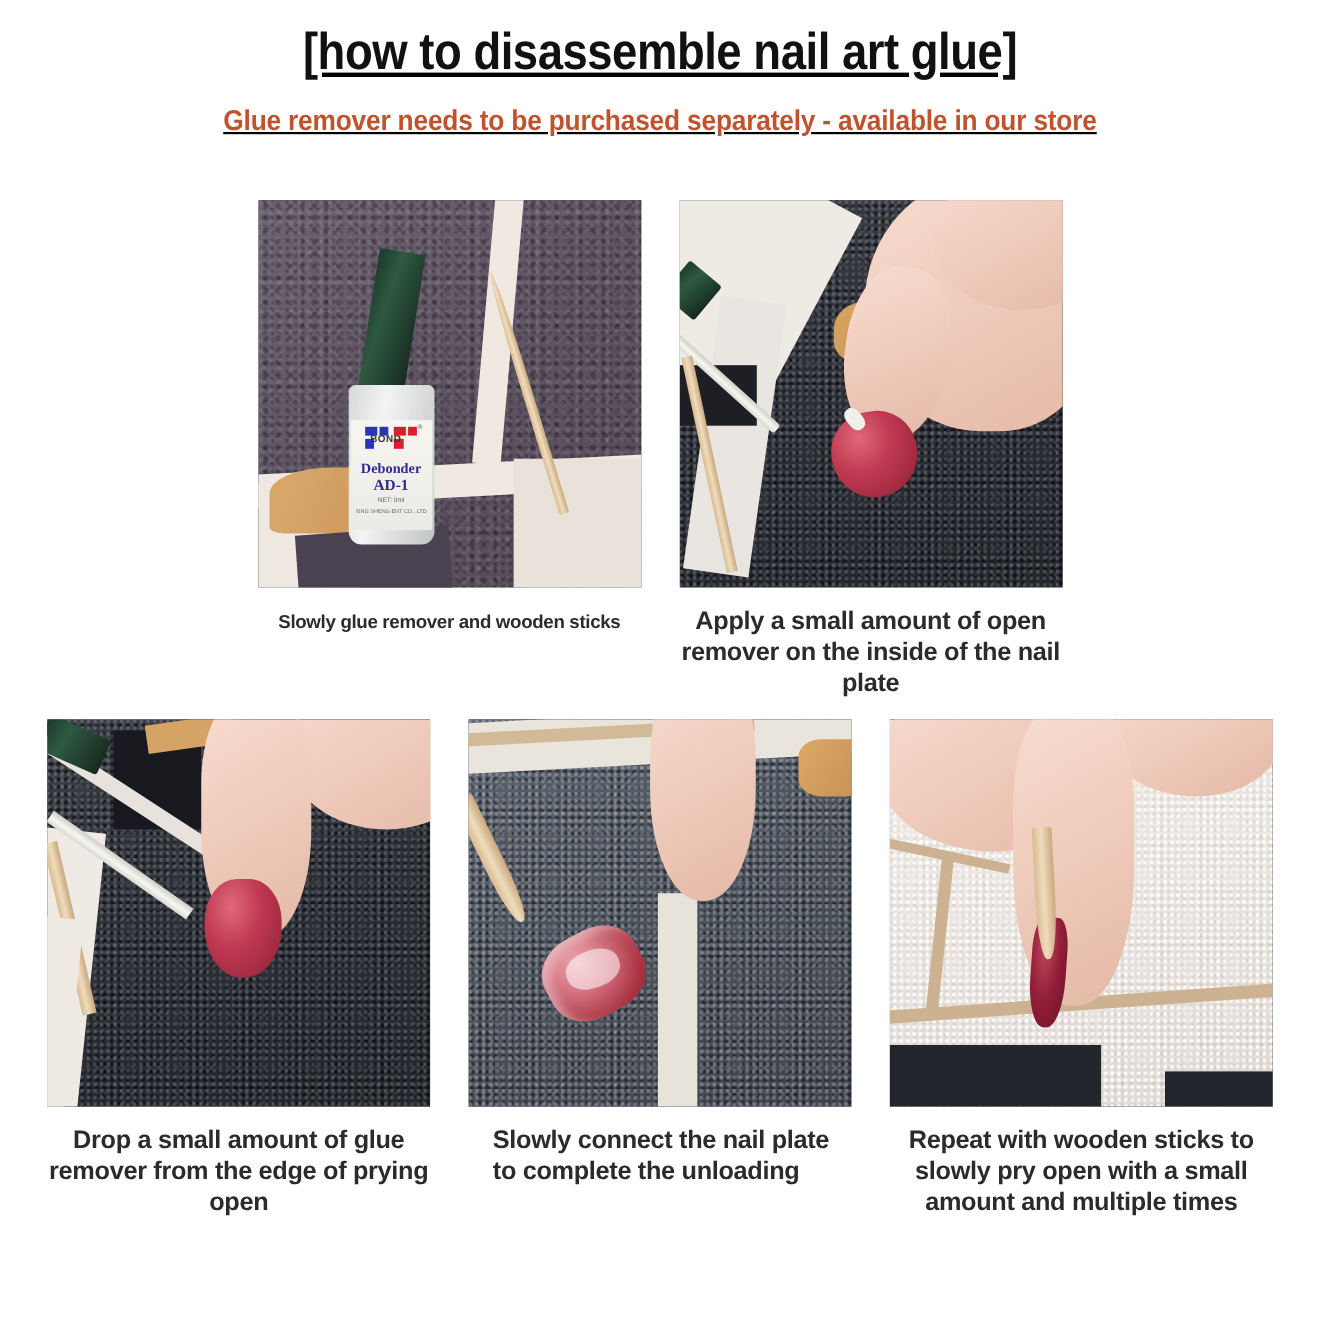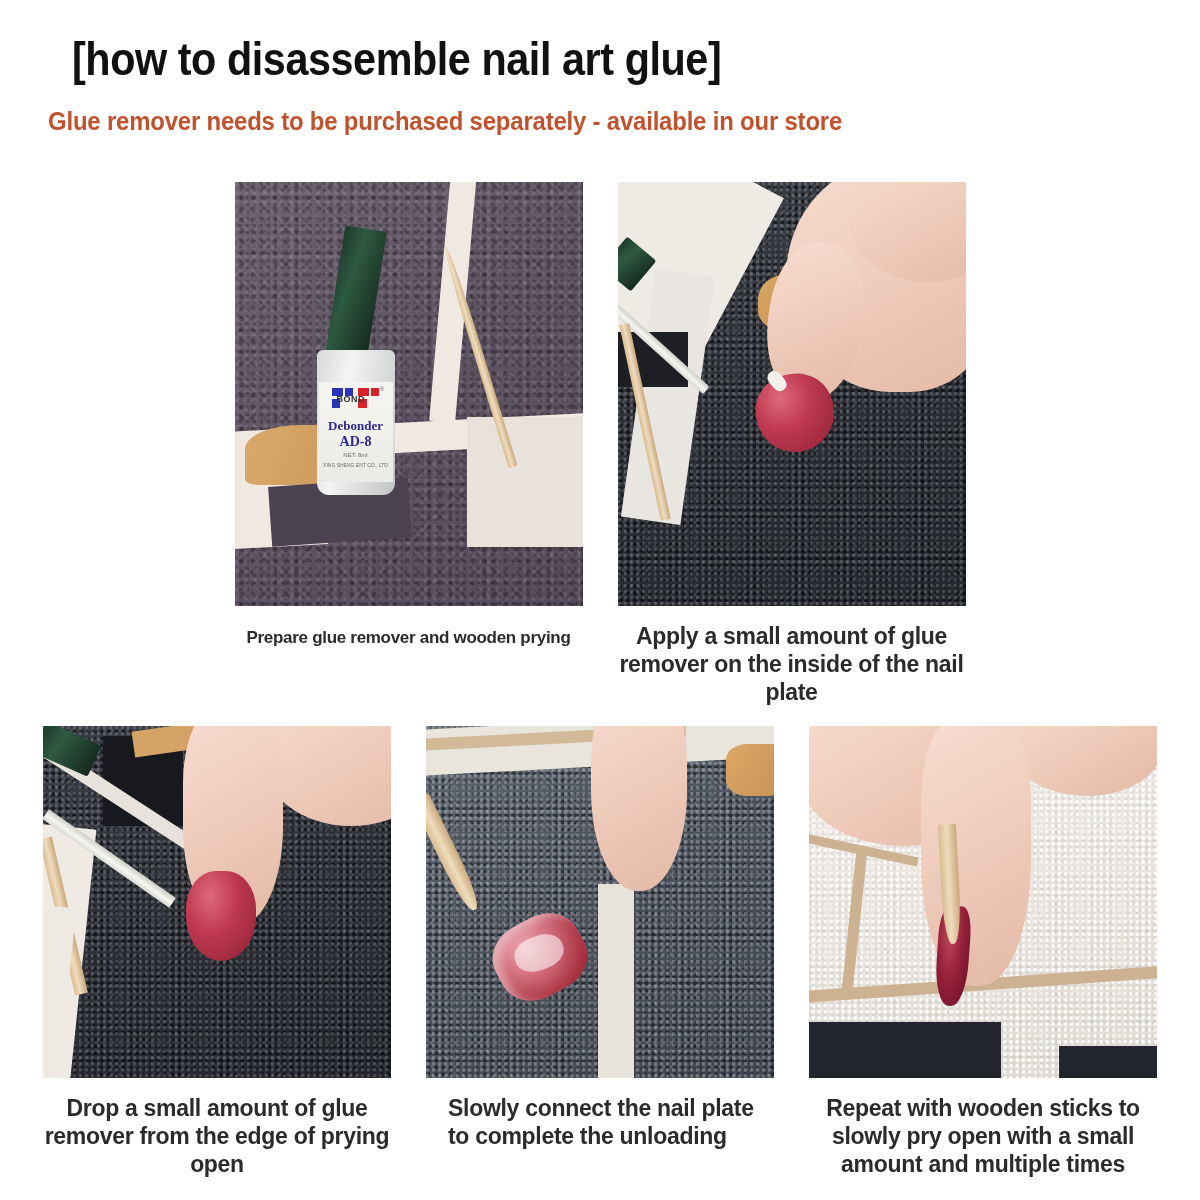--- a/index.html
+++ b/index.html
@@ -10,21 +10,23 @@
   body {
     width: 1200px;
     height: 1200px;
     font-family: "Liberation Sans", sans-serif;
     overflow: hidden;
     position: relative;
   }
 
   
   .header {
-    padding-top: 32px;
+    padding-top: 20px;
+    text-align: center;
+    text-decoration: underline;
   }
   .page-title {
     font-family: "Liberation Sans Narrow", "Liberation Sans", sans-serif;
     font-size: 47px;
     font-weight: 700;
     color: #111111;
     letter-spacing: -0.5px;
     transform: scaleX(0.88);
     line-height: 1.15;
     margin: 0;
@@ -53,21 +55,21 @@
   }
   .row-2 { margin-top: 20px; }
   .cell {
     width: 348px;
     display: flex;
     flex-direction: column;
   }
 
   .photo {
     width: 348px;
-    height: 424px;
+    height: 352px;
     position: relative;
     overflow: hidden;
     background: #2b2b30;
   }
   .photo.sq2 { height: 352px; }
 
   .caption {
     font-family: "Liberation Sans", sans-serif;
     font-weight: 700;
     color: #2b2b2b;
@@ -224,47 +226,47 @@
             <div class="blk blue" style="left:0;top:0;width:11px;height:8px;"></div>
             <div class="blk blue" style="left:13px;top:0;width:8px;height:8px;"></div>
             <div class="blk red" style="left:26px;top:0;width:11px;height:8px;"></div>
             <div class="blk red" style="left:39px;top:0;width:8px;height:8px;"></div>
             <div class="blk blue" style="left:0;top:11px;width:8px;height:9px;"></div>
             <div class="blk red" style="left:26px;top:11px;width:9px;height:9px;"></div>
             <div class="reg" style="left:48px;top:-2px;">®</div>
           </div>
           <div class="lbl-bond" style="left:18px;top:12px;font-size:9px;letter-spacing:.5px;">BOND</div>
           <div class="lbl-text" style="top:36px;font-size:13px;">Debonder</div>
-          <div class="lbl-text" style="top:52px;font-size:14px;">AD-8</div>
+          <div class="lbl-text" style="top:52px;font-size:14px;">AD-1</div>
           <div class="lbl-tiny" style="top:70px;font-size:6px;">NET: 8ml</div>
           <div class="lbl-tiny" style="top:80px;font-size:5px;">XING SHENG ENT CO., LTD</div>
         </div>
 
         <div class="wood" style="left:240px;top:60px;width:9px;height:230px;transform:rotate(-17deg);border-radius:50% 50% 2px 2px;"></div>
       </div>
-      <div class="caption small">Prepare glue remover and wooden prying</div>
+      <div class="caption small">Slowly glue remover and wooden sticks</div>
     </div>
 
     <div class="cell">
       <div class="photo">
         <div class="leather-dark"></div>
         <div class="stripe" style="left:-60px;top:-40px;width:190px;height:200px;background:#eeeae4;transform:rotate(28deg);"></div>
         <div class="stripe" style="left:20px;top:90px;width:60px;height:250px;background:#e9e5e0;transform:rotate(8deg);"></div>
         <div class="stripe" style="left:140px;top:92px;width:66px;height:56px;background:linear-gradient(120deg,#d8a863,#bd8b4a);border-radius:45% 40% 35% 35%;"></div>
         <div class="stripe" style="left:0px;top:150px;width:70px;height:55px;background:#1d1f24;"></div>
         <div class="cap-green" style="left:-8px;top:62px;width:38px;height:40px;transform:rotate(40deg);"></div>
         <div class="skin" style="left:168px;top:-20px;width:210px;height:230px;border-radius:55% 35% 45% 55%;"></div>
         <div class="skin" style="left:230px;top:-30px;width:160px;height:130px;border-radius:50% 45% 50% 50%;"></div>
         <div class="skin" style="left:150px;top:60px;width:95px;height:160px;border-radius:45% 45% 50% 50%;transform:rotate(8deg);"></div>
         <div class="nail-red" style="left:138px;top:192px;width:78px;height:78px;border-radius:48% 48% 52% 52%;transform:rotate(-10deg);"></div>
         <div class="brush" style="left:35px;top:100px;width:10px;height:130px;transform:rotate(-48deg);border-radius:3px;"></div>
         <div class="brush" style="left:152px;top:188px;width:14px;height:22px;border-radius:40%;transform:rotate(-40deg);background:#f0efe9;"></div>
         <div class="wood" style="left:22px;top:140px;width:10px;height:200px;transform:rotate(-12deg);"></div>
       </div>
-      <div class="caption">Apply a small amount of glue remover on the inside of the nail plate</div>
+      <div class="caption">Apply a small amount of open remover on the inside of the nail plate</div>
     </div>
 
   </div>
 
   <div class="row row-2">
 
     <div class="cell">
       <div class="photo sq2">
         <div class="leather-dark"></div>
         <div class="stripe" style="left:60px;top:10px;width:80px;height:90px;background:#17191e;"></div>

